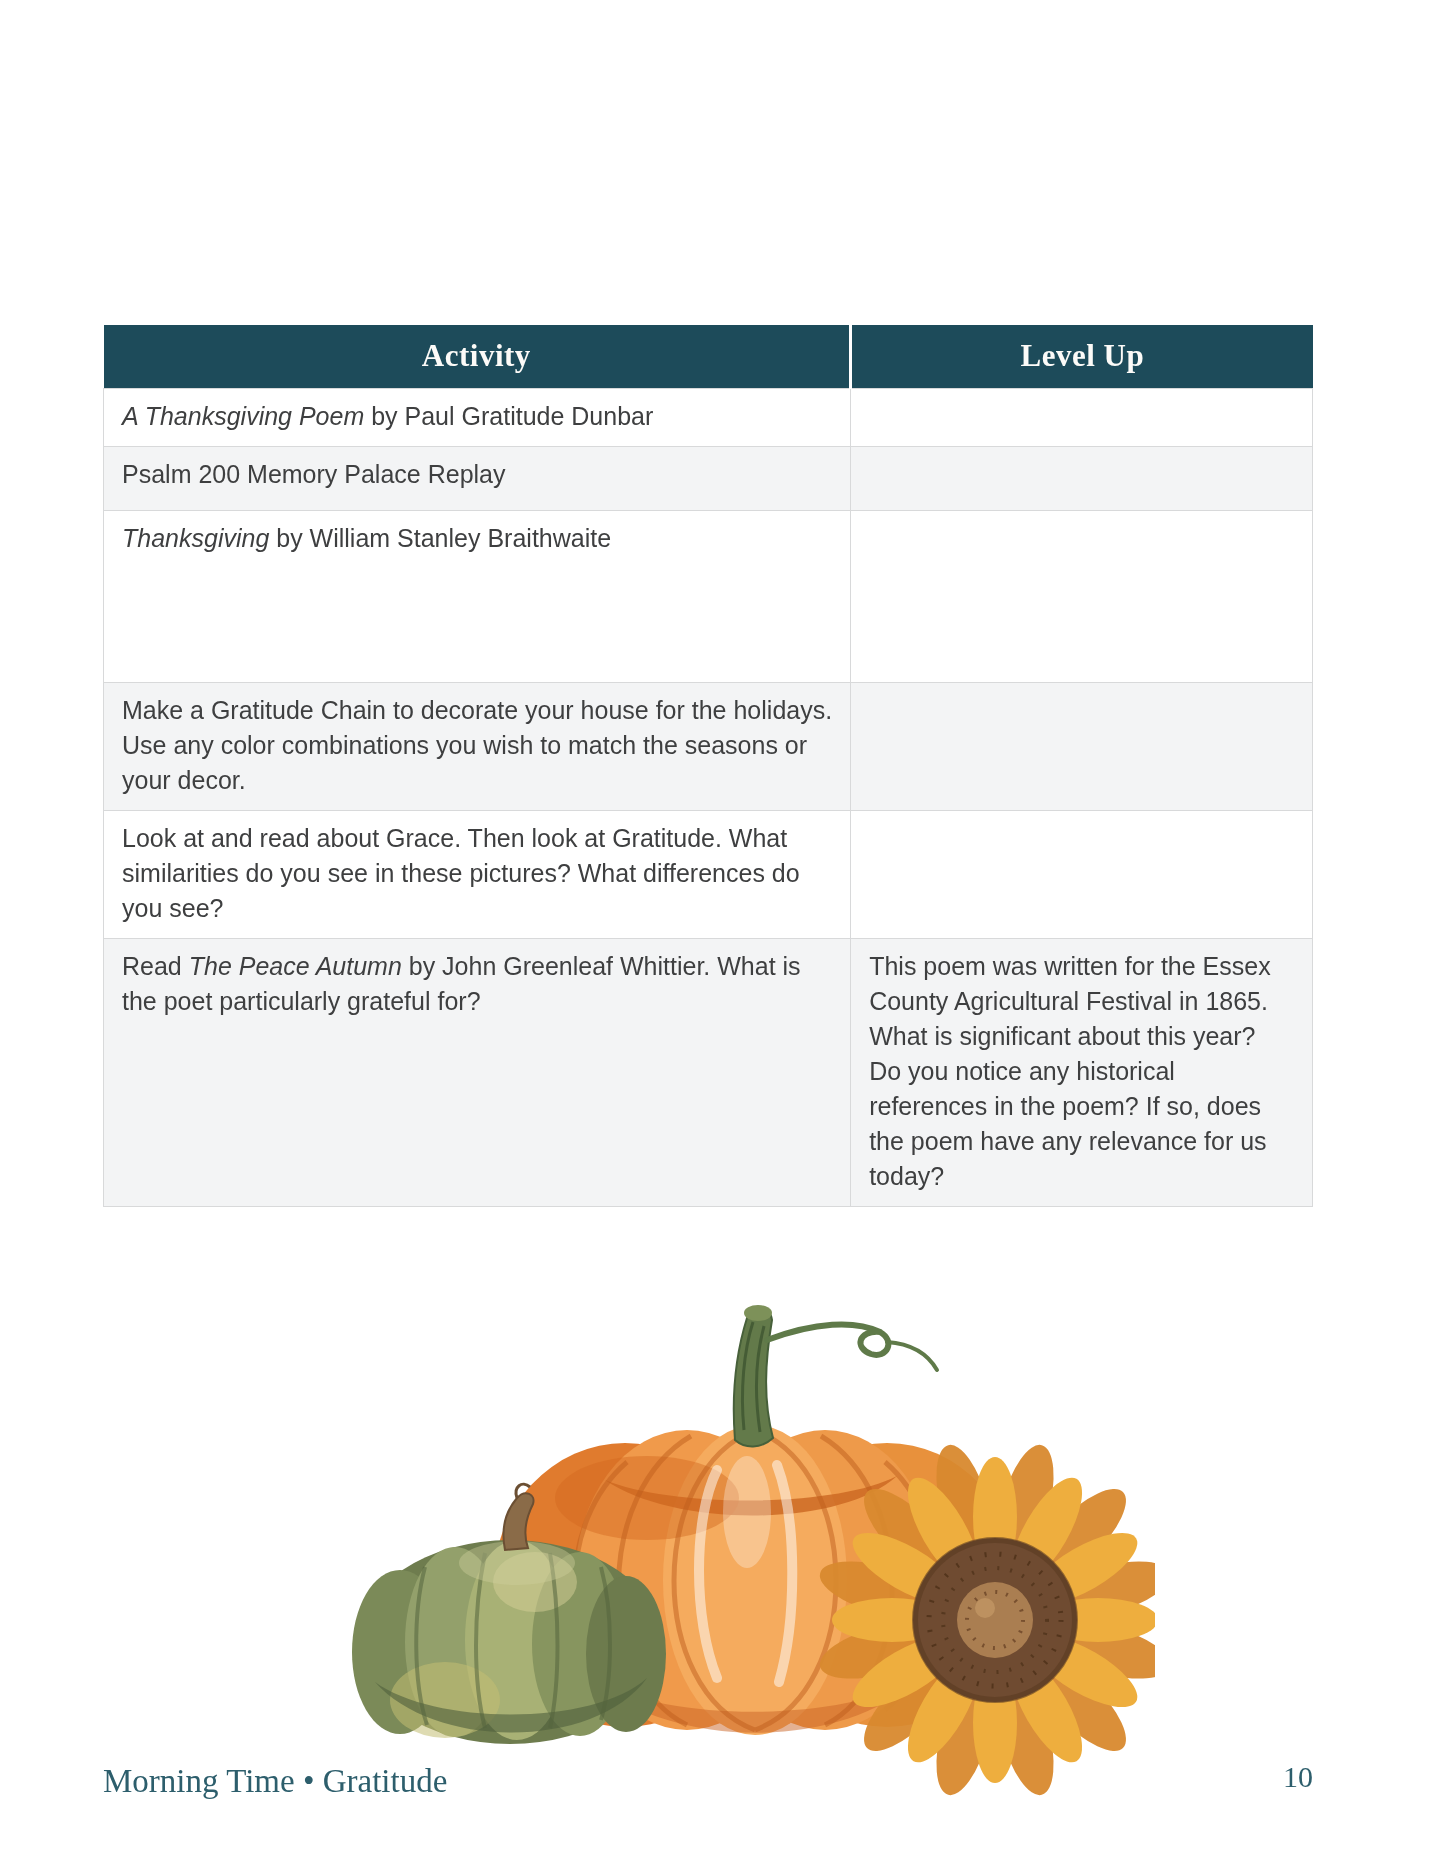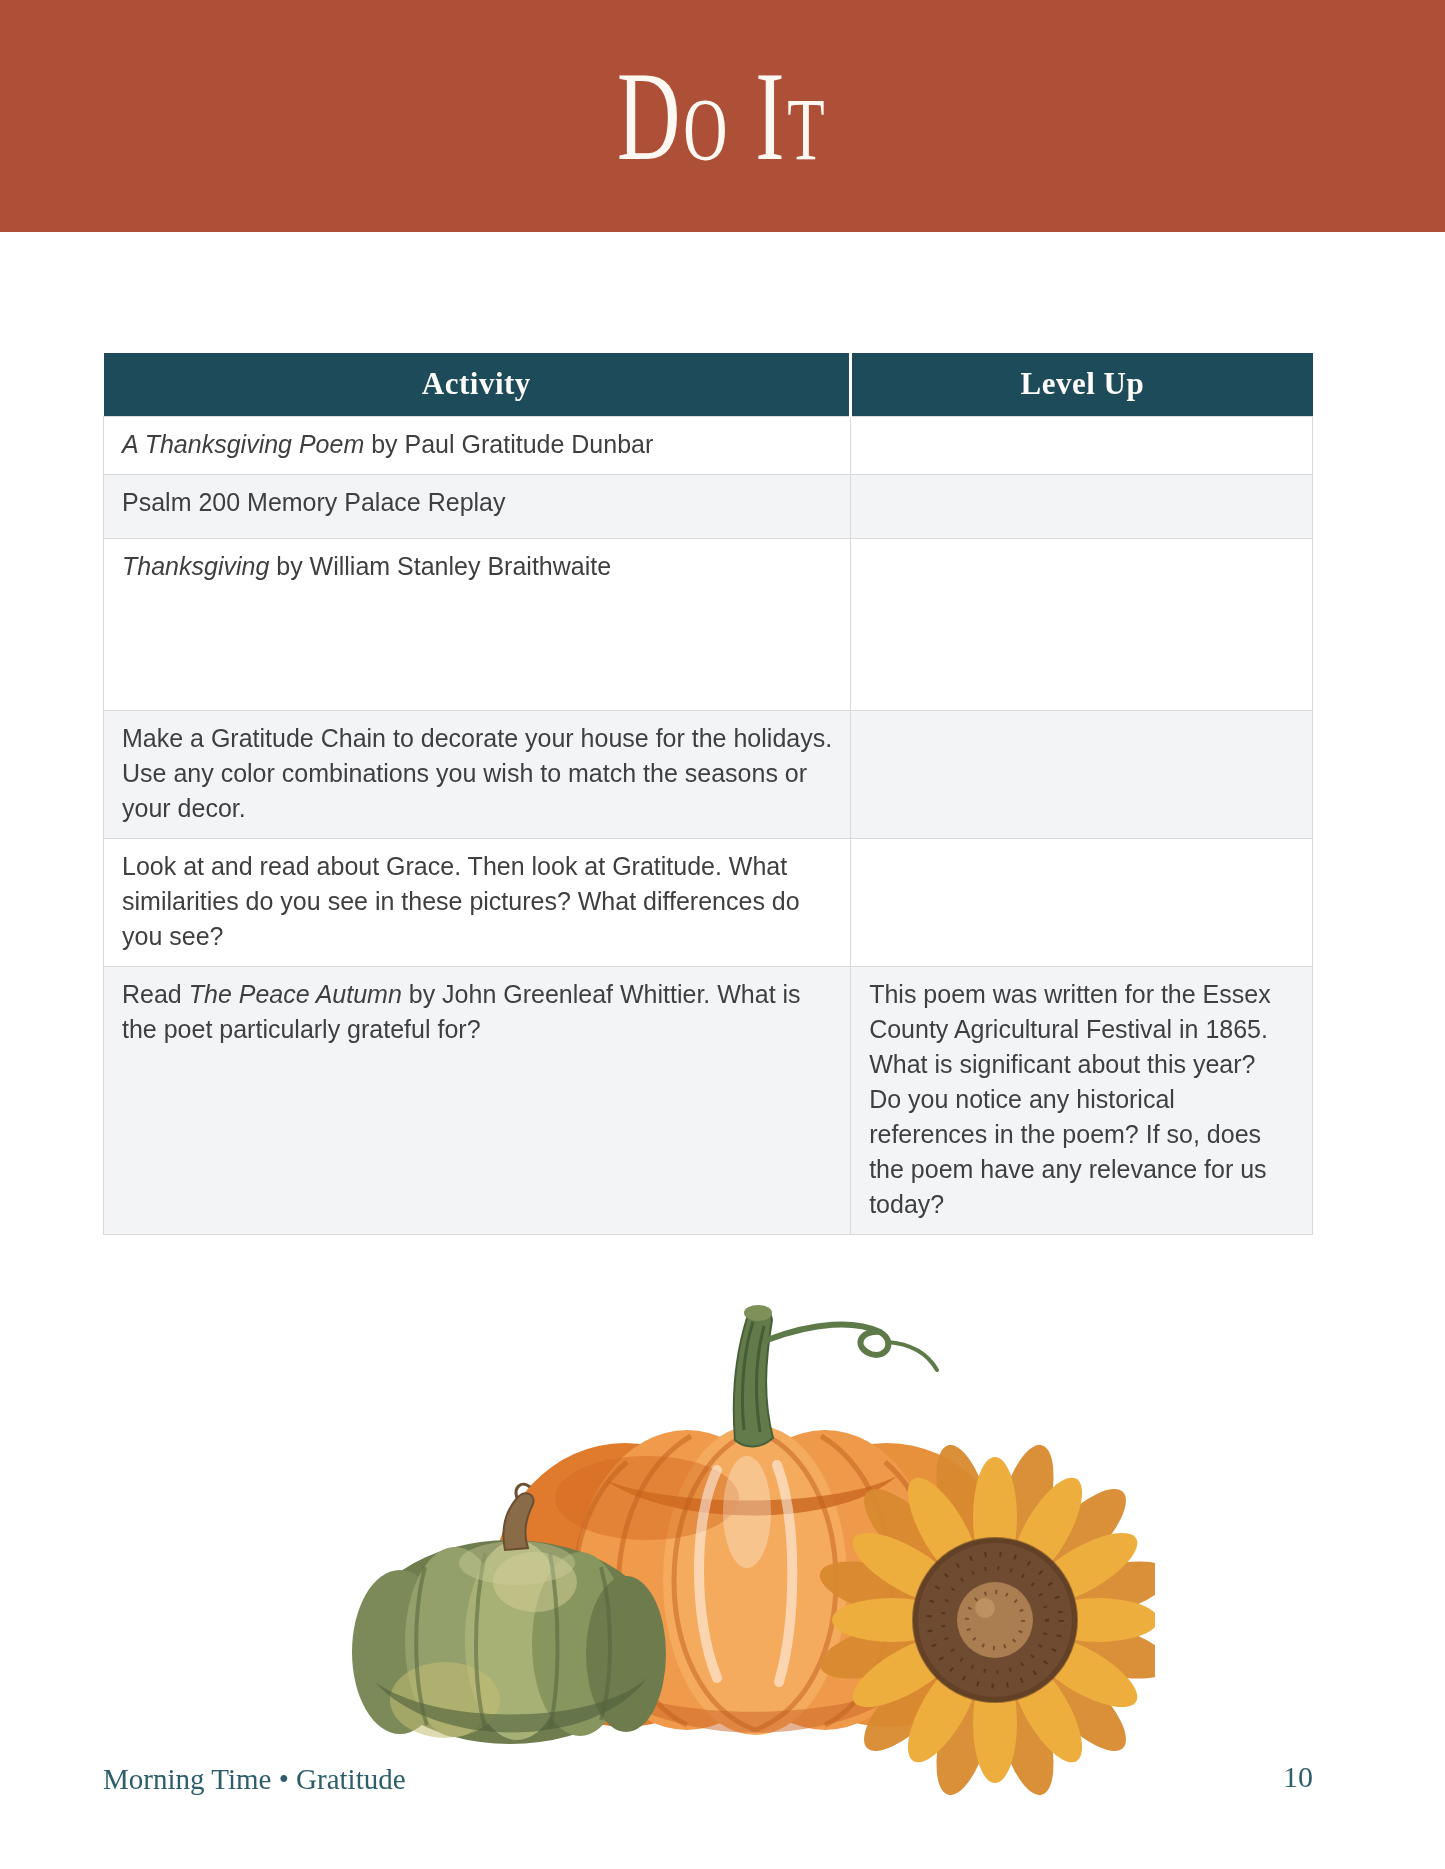--- a/index.html
+++ b/index.html
@@ -18,21 +18,21 @@
   .banner h1 {
     color:#fdf9f2; font-family:"Liberation Serif", serif;
     font-weight:400; font-variant:small-caps;
     font-size:122px; letter-spacing:4px; line-height:1;
     transform:scale(0.72,1.04); transform-origin:center;
   }
 
   
   table.activity-table {
     position:absolute; left:103px; top:325px; width:1210px;
-    border-collapse:collapse; table-layout:fixed;margin-top:28px;
+    border-collapse:collapse; table-layout:fixed;
   }
   thead th {
     background:var(--table-header-bg,#1d4b5a); color:#fcfbf8;
     font-family:"Liberation Serif", serif; font-weight:700;
     font-size:31px; letter-spacing:0.5px; height:63px; text-align:center;
     vertical-align:middle;
   }
   th.col-activity { width:61.8%; }
   th.col-levelup  { width:38.2%; border-left:3px solid #ffffff; }
   tbody td {
@@ -52,37 +52,34 @@
   tbody tr:nth-child(6) td { height:130px; }
   tbody tr:nth-child(7) td { height:46px; }
   tbody tr:nth-child(8) td { height:247px; }
 
   
   .illustration { position:absolute; left:295px; top:1280px; width:860px; height:530px; }
 
   
   .footer-left {
     position:absolute; left:103px; top:1763px;
-    font-family:"Liberation Serif", serif; font-size:29px;
+    font-family:"Liberation Serif", serif; font-size:33px;
     color:var(--footer-text,#2d5e6c);
   }
   .page-number {
     position:absolute; top:1760px; right:132px;
     font-family:"Liberation Serif", serif; font-size:30px;
     color:var(--footer-text,#2d5e6c);
   }
 </style>
 </head>
 <body>
 
 <div class="page">
 
-  <header class="banner">
-    <h1>Do It</h1>
-  </header>
 
   <table class="activity-table">
     <thead>
       <tr>
         <th class="col-activity">Activity</th>
         <th class="col-levelup">Level Up</th>
       </tr>
     </thead>
     <tbody>
         <tr>

